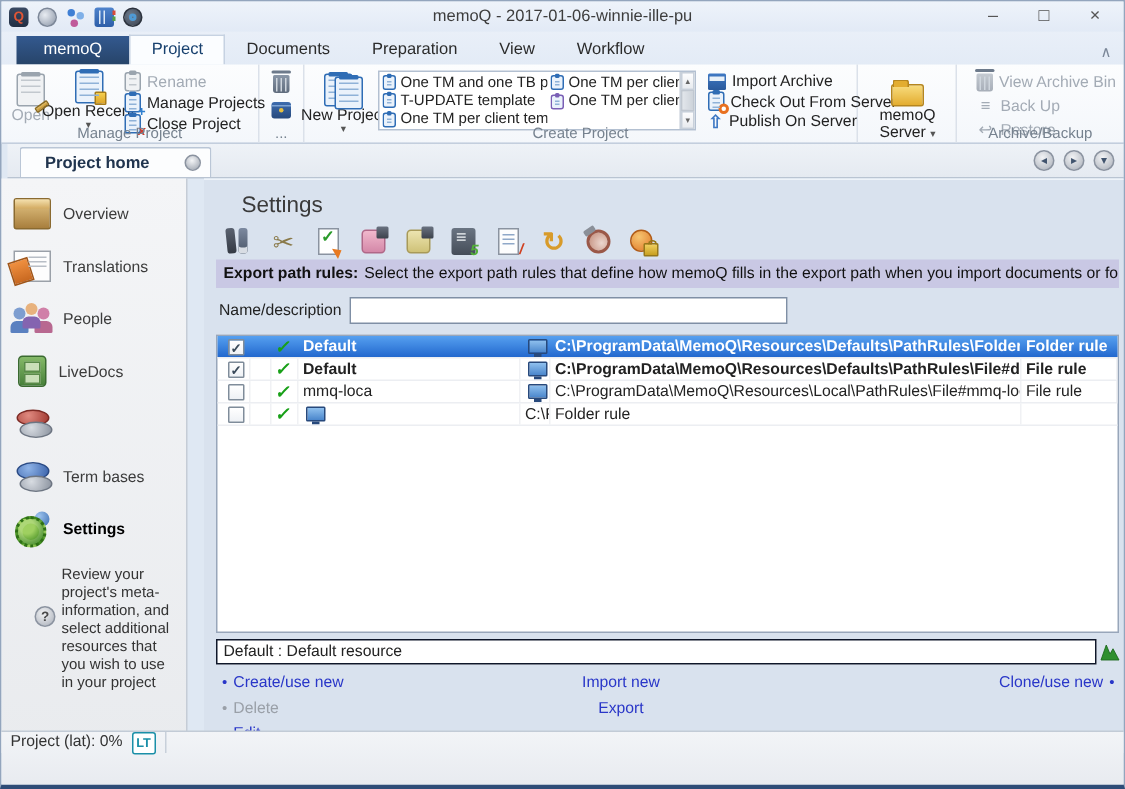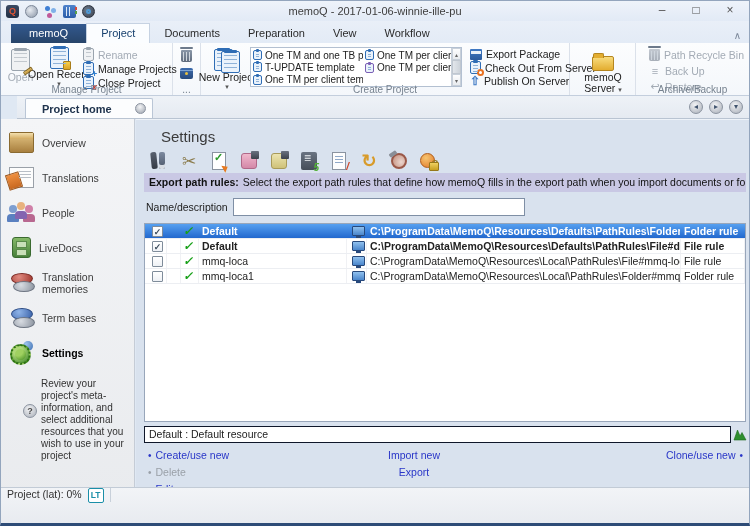--- a/index.html
+++ b/index.html
@@ -107,35 +107,35 @@
     display:flex; flex-direction:column; background:#f2f4f7; }
   .tsb { height:12px; text-align:center; font-size:6px; color:#666; line-height:12px; border:1px solid #c8d0da; background:linear-gradient(#fdfdfe,#e8ebef); }
   .tsthumb { flex:1; margin:0; background:linear-gradient(90deg,#e2e6eb,#cdd3da); border:1px solid #c0c7d0; }
 
   .folder { width:22px; height:15px; background:linear-gradient(#f8dc7e,#e3ad30); border:1px solid #b5861f;
     border-radius:2px; position:relative; margin-top:7px; }
   .folder::before { content:""; position:absolute; top:-4px; left:0; width:9px; height:4px;
     background:#e3ad30; border:1px solid #b5861f; border-bottom:none; border-radius:2px 2px 0 0; }
 
   
-  .ctabstrip { position:absolute; top:95px; left:16px; right:0; height:23px;
+  .ctabstrip { position:absolute; top:95px; left:4px; right:0; height:23px;
     background:linear-gradient(#eef2f7,#e5eaf1); border-bottom:1px solid #b9c4d2; }
   .ctab { position:absolute; left:8px; top:2px; bottom:0; width:128px; background:#fcfdfe;
     border:1px solid #bac6d6; border-bottom:none; border-radius:2px 2px 0 0;
     display:flex; align-items:center; justify-content:space-between; padding:0 6px 0 16px;
     font-weight:bold; color:#20344e; }
   .sphere { width:11px; height:11px; border-radius:50%;
     background:radial-gradient(circle at 4px 3px,#f4f5f7,#9aa1ac); border:1px solid #8b93a0; }
   .navbtns { position:absolute; right:6px; top:4px; display:flex; gap:6px; }
   .navbtn { width:14px; height:14px; border-radius:50%; border:1px solid #8b93a0;
     background:radial-gradient(circle at 5px 4px,#f2f3f5,#a8aeb8); font-size:8px; color:#41546e;
     text-align:center; line-height:12px; }
 
   
-  .sidebar { position:absolute; top:118px; left:0; width:134px; bottom:21px;
+  .sidebar { position:absolute; top:118px; left:0; width:124px; bottom:21px;
     background:linear-gradient(#f4f5f7,#e9ebee); border-right:1px solid #c5ccd6; }
   .side-item { height:35px; display:flex; align-items:center; gap:8px; padding-left:8px; font-size:10.5px; color:#3c3c3c; }
   .side-item:first-child { margin-top:6px; }
   .side-item.selected { font-weight:bold; color:#000; }
   .sic { width:25px; height:21px; position:relative; flex-shrink:0; }
   .ic-box { background:linear-gradient(#e5c685,#a87f3e); border:1px solid #8a6a30; border-radius:2px; }
   .ic-box::before { content:""; position:absolute; top:0; left:0; right:0; height:6px; background:linear-gradient(#f4e0ae,#d3ab62); }
   .ic-pages { background:#fdfdfd; border:1px solid #9aa0a8; }
   .ic-pages::before { content:""; position:absolute; left:-3px; bottom:-2px; width:12px; height:14px;
     background:linear-gradient(#f09040,#c86820); transform:rotate(-18deg); border:1px solid #a05518; }
@@ -375,21 +375,21 @@
         </div>
         <div class="tscroll">
           <div class="tsb">▴</div>
           <div class="tsthumb"></div>
           <div class="tsb">▾</div>
         </div>
       </div>
       <div class="smallcol" style="width:104px;padding-left:6px;">
         <div class="sbtn">
           <div class="pkg"></div>
-          <span>Export Package</span>
+          <span>Import Archive</span>
         </div>
         <div class="sbtn">
           <div class="clip">
               <i class="badge b-ring"></i>
             </div>
           <span>Check Out From Server</span>
         </div>
         <div class="sbtn">
           <span class="up-arrow">⇧</span>
           <span>Publish On Server</span>
@@ -406,21 +406,21 @@
         </div>
       <div class="biglabel">memoQ</div>
       <div class="biglabel"><span>Server</span> <span class="dd" style="display:inline">▾</span></div>
     </div>
   </div>
 
   <div class="rgroup" style="flex:1;border-right:none;">
     <div class="smallcol" style="padding-left:8px;gap:3px;">
       <div class="sbtn disabled">
         <div class="trash grey"></div>
-        <span>Path Recycle Bin</span>
+        <span>View Archive Bin</span>
       </div>
       <div class="sbtn disabled">
         <span class="glyph-grey">≡</span>
         <span>Back Up</span>
       </div>
       <div class="sbtn disabled">
         <span class="glyph-grey">↩</span>
         <span>Restore</span>
       </div>
     </div>
@@ -452,21 +452,20 @@
   <div class="side-item">
     <span class="sic ic-people"></span>
     <span>People</span>
   </div>
   <div class="side-item">
     <span class="sic ic-cab"></span>
     <span>LiveDocs</span>
   </div>
   <div class="side-item">
     <span class="sic ic-discs-red"></span>
-    <span>Translation memories</span>
   </div>
   <div class="side-item">
     <span class="sic ic-discs-blue"></span>
     <span>Term bases</span>
   </div>
   <div class="side-item selected">
     <span class="sic ic-gear"></span>
     <span>Settings</span>
   </div>
   <div class="side-desc">
@@ -560,21 +559,20 @@
     </div>
 
     <div class="trow body">
       <div class="cell">
           <span class="cbx"></span>
         </div>
       <div class="cell"></div>
       <div class="cell">
           <span class="flag">✓</span>
         </div>
-      <div class="cell">mmq-loca1</div>
       <div class="cell">
           <span class="monitor"></span>
         </div>
       <div class="cell">C:\ProgramData\MemoQ\Resources\Local\PathRules\Folder#mmq-loca1.mqres</div>
       <div class="cell">Folder rule</div>
     </div>
   </div>
 
   <div class="resbox">Default : Default resource</div>
   <svg class="res-icon" viewBox="0 0 14 13">

